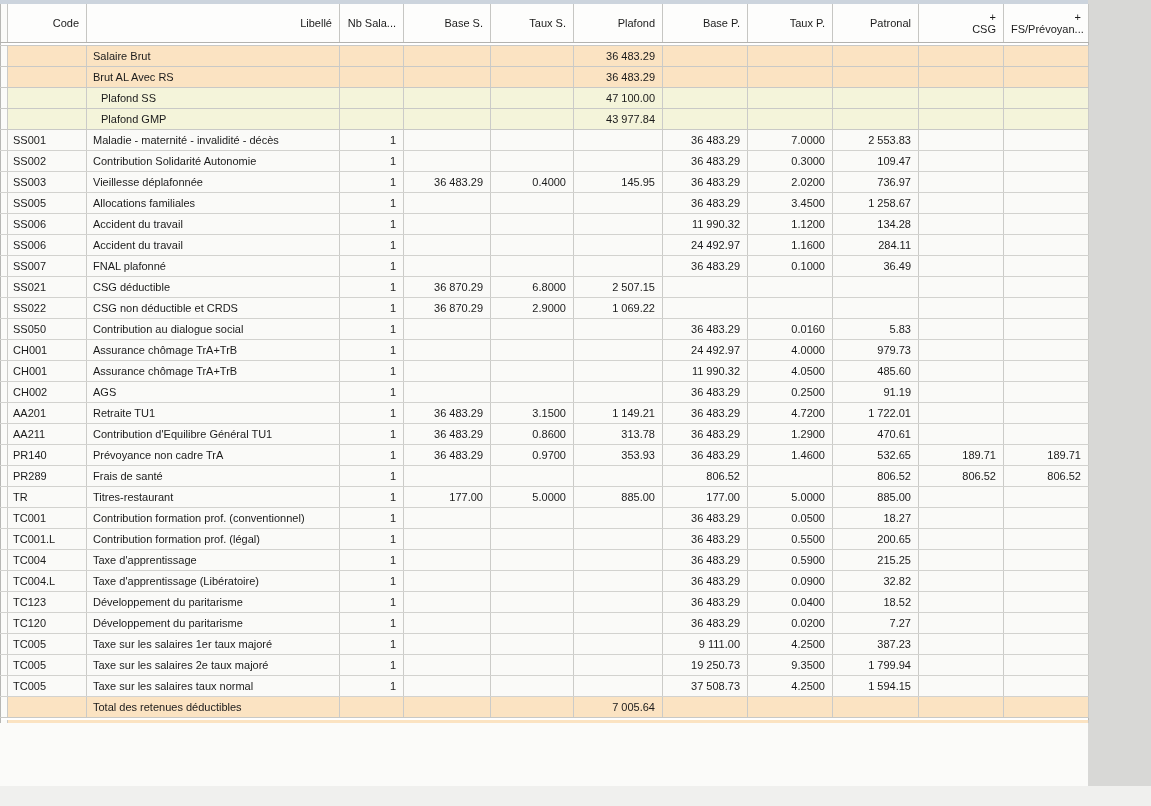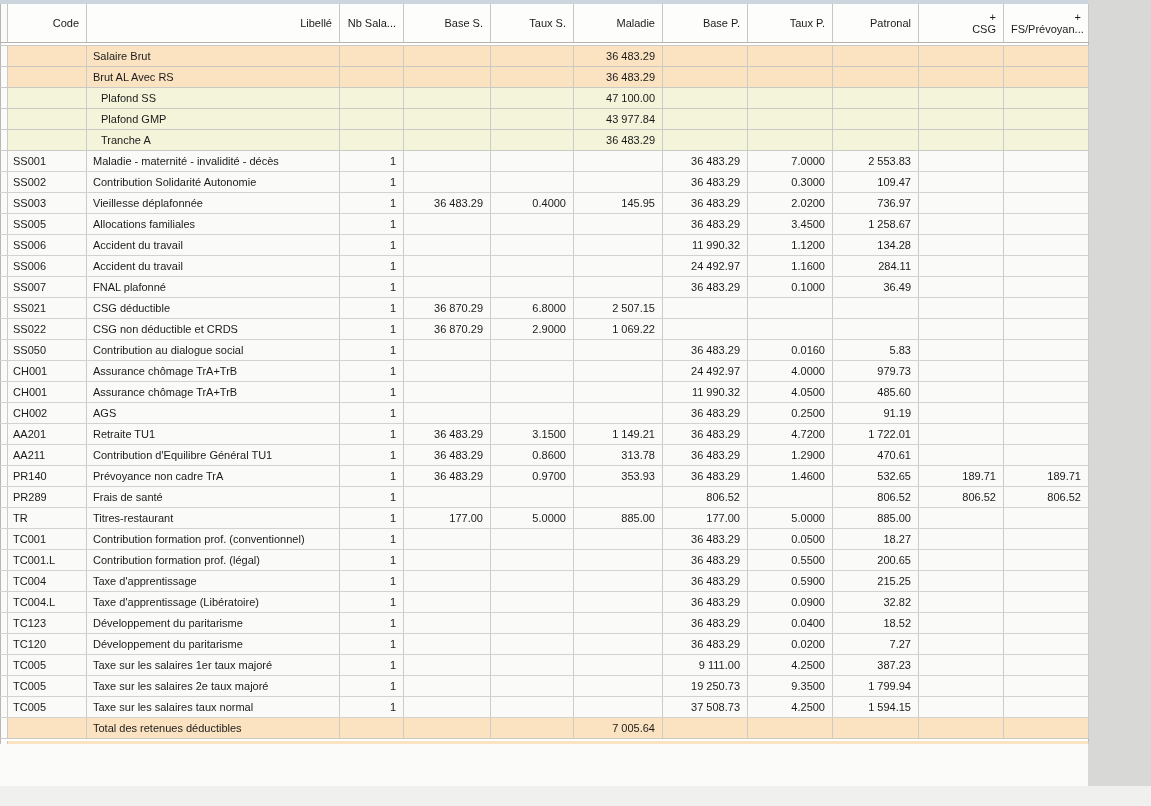--- a/index.html
+++ b/index.html
@@ -75,21 +75,21 @@
             <th class="h-right">
               <div class="hlabel">Nb Sala...</div>
             </th>
             <th class="h-right">
               <div class="hlabel">Base S.</div>
             </th>
             <th class="h-right">
               <div class="hlabel">Taux S.</div>
             </th>
             <th class="h-right">
-              <div class="hlabel">Maladie</div>
+              <div class="hlabel">Plafond</div>
             </th>
             <th class="h-right">
               <div class="hlabel">Base P.</div>
             </th>
             <th class="h-right">
               <div class="hlabel">Taux P.</div>
             </th>
             <th class="h-right">
               <div class="hlabel">Patronal</div>
             </th>
@@ -150,34 +150,20 @@
             <td class="c-right col-fs"></td>
           </tr>
           <tr class="yellow">
             <td class="gutter"></td>
             <td class="c-left col-code"></td>
             <td class="c-left col-libelle indent">Plafond GMP</td>
             <td class="c-right col-nb"></td>
             <td class="c-right col-base_s"></td>
             <td class="c-right col-taux_s"></td>
             <td class="c-right col-salarial">43 977.84</td>
-            <td class="c-right col-base_p"></td>
-            <td class="c-right col-taux_p"></td>
-            <td class="c-right col-patronal"></td>
-            <td class="c-right col-csg"></td>
-            <td class="c-right col-fs"></td>
-          </tr>
-          <tr class="yellow">
-            <td class="gutter"></td>
-            <td class="c-left col-code"></td>
-            <td class="c-left col-libelle indent">Tranche A</td>
-            <td class="c-right col-nb"></td>
-            <td class="c-right col-base_s"></td>
-            <td class="c-right col-taux_s"></td>
-            <td class="c-right col-salarial">36 483.29</td>
             <td class="c-right col-base_p"></td>
             <td class="c-right col-taux_p"></td>
             <td class="c-right col-patronal"></td>
             <td class="c-right col-csg"></td>
             <td class="c-right col-fs"></td>
           </tr>
           <tr class="normal">
             <td class="gutter"></td>
             <td class="c-left col-code">SS001</td>
             <td class="c-left col-libelle">Maladie - maternité - invalidité - décès</td>

